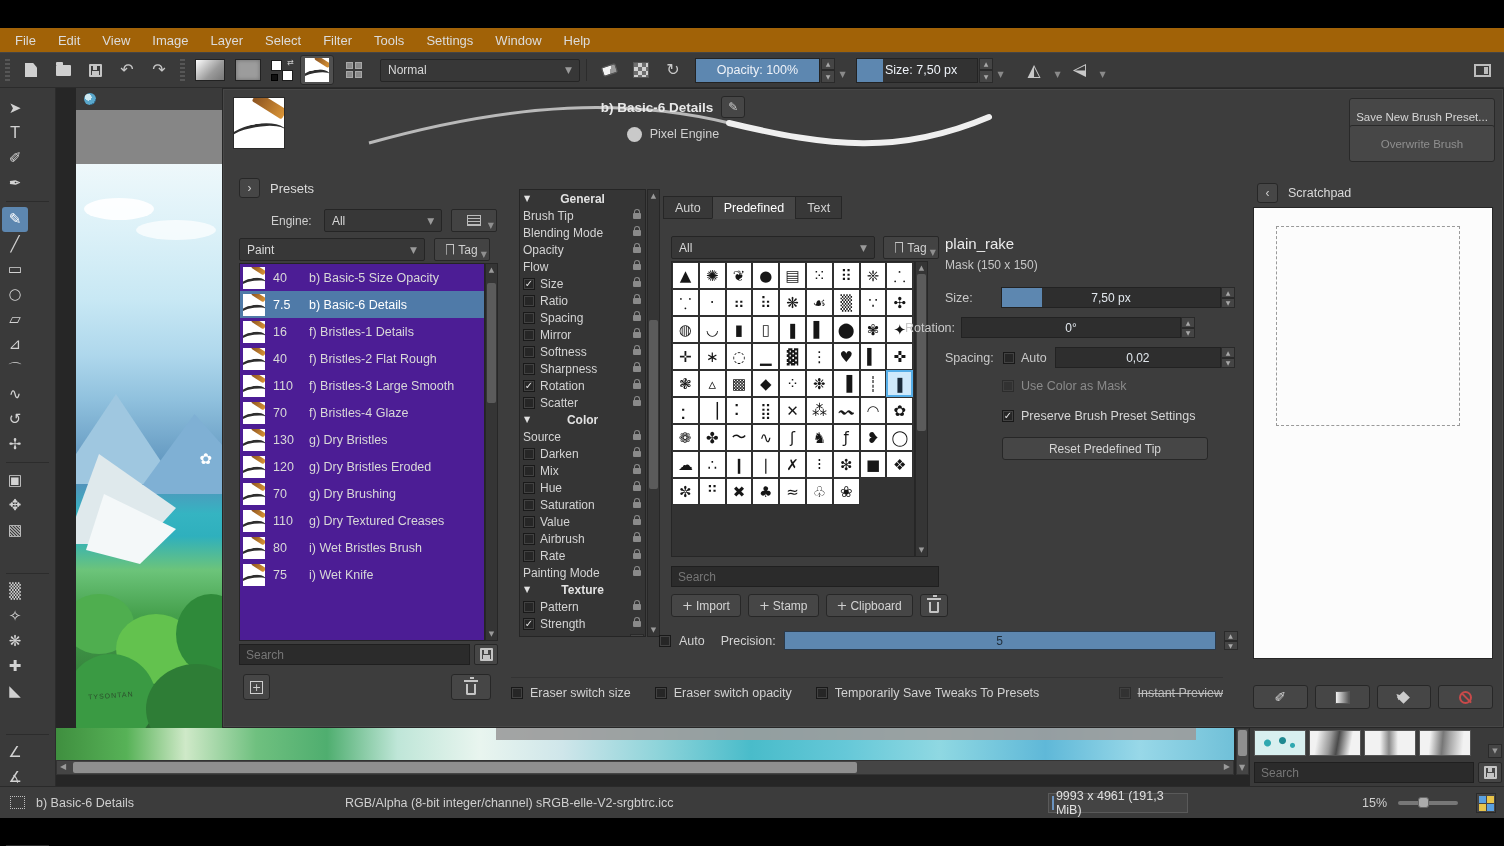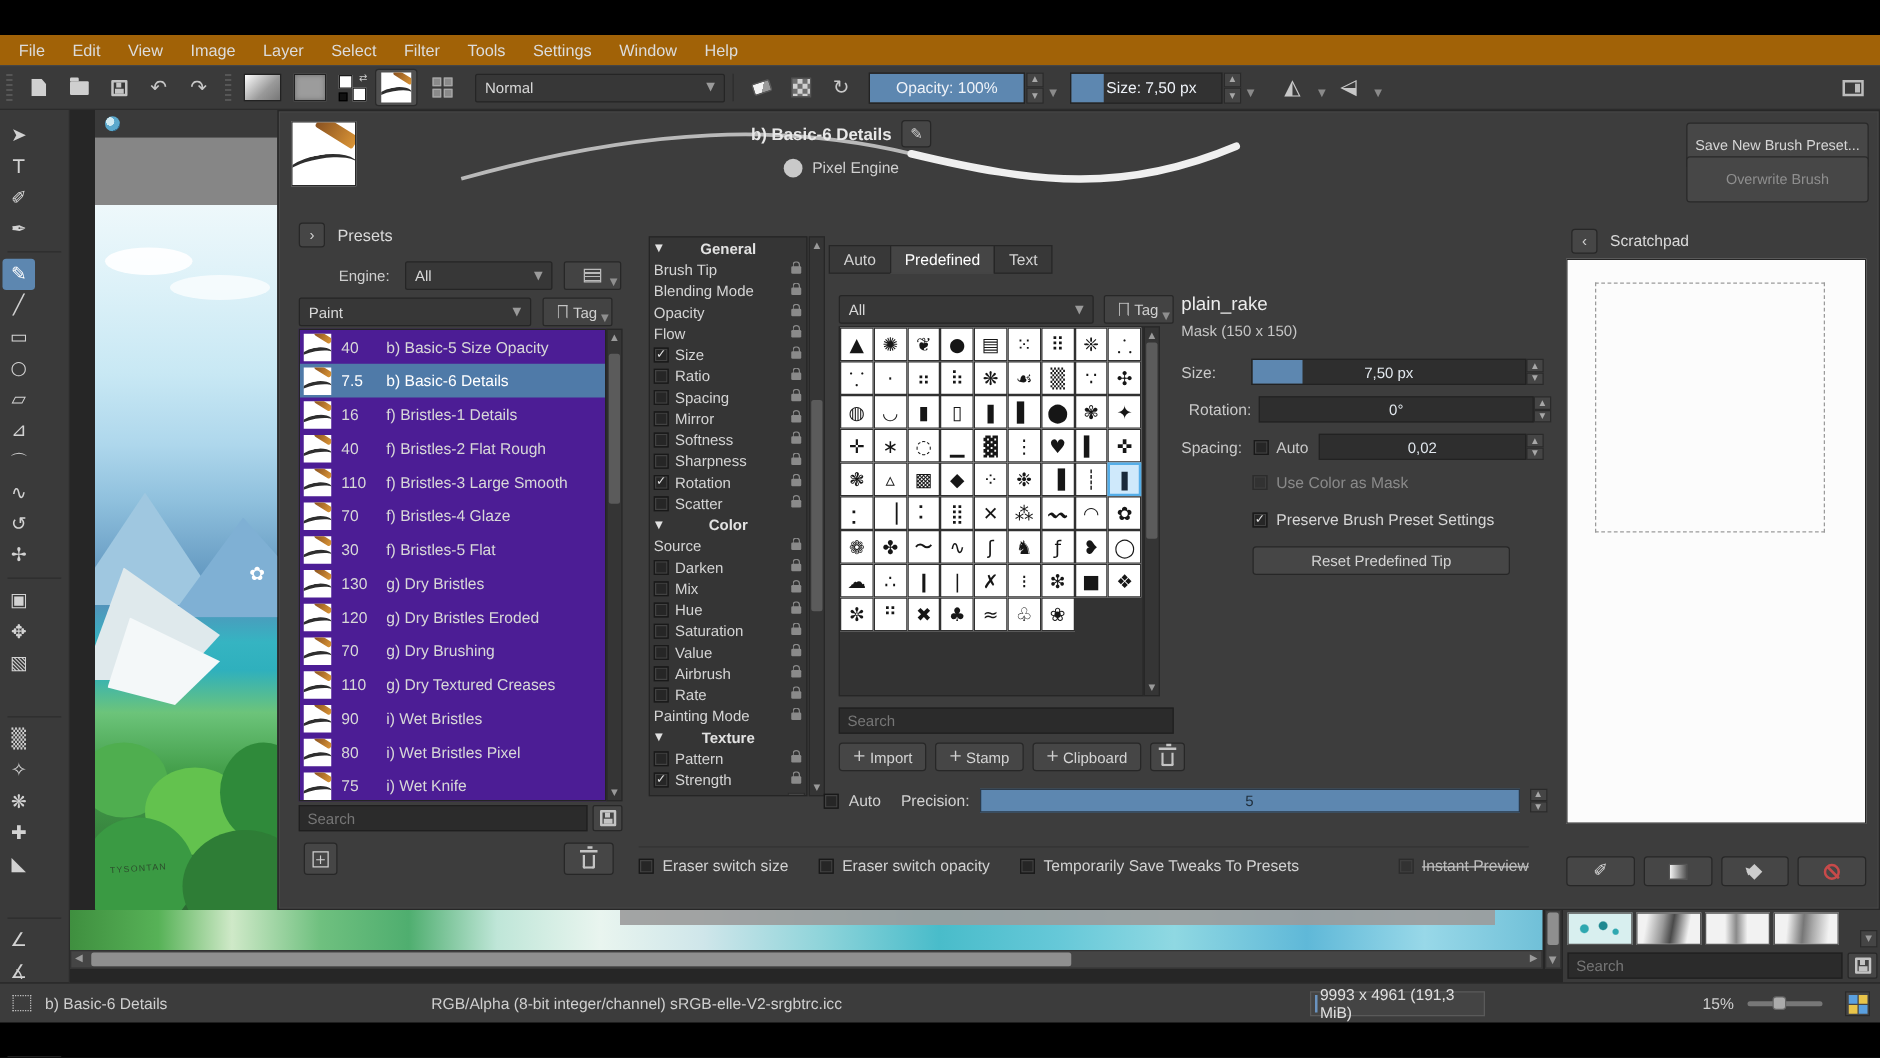--- a/index.html
+++ b/index.html
@@ -518,52 +518,42 @@
             <span class="psize">110</span>
             <span class="pname">f) Bristles-3 Large Smooth</span>
           </div>
           <div class="preset-row">
             <span class="pthumb mini-brush"></span>
             <span class="psize">70</span>
             <span class="pname">f) Bristles-4 Glaze</span>
           </div>
           <div class="preset-row">
             <span class="pthumb mini-brush"></span>
-            <span class="psize">30</span>
-            <span class="pname">f) Bristles-5 Flat</span>
-          </div>
-          <div class="preset-row">
-            <span class="pthumb mini-brush"></span>
             <span class="psize">130</span>
             <span class="pname">g) Dry Bristles</span>
           </div>
           <div class="preset-row">
             <span class="pthumb mini-brush"></span>
             <span class="psize">120</span>
             <span class="pname">g) Dry Bristles Eroded</span>
           </div>
           <div class="preset-row">
             <span class="pthumb mini-brush"></span>
             <span class="psize">70</span>
             <span class="pname">g) Dry Brushing</span>
           </div>
           <div class="preset-row">
             <span class="pthumb mini-brush"></span>
             <span class="psize">110</span>
             <span class="pname">g) Dry Textured Creases</span>
           </div>
           <div class="preset-row">
             <span class="pthumb mini-brush"></span>
-            <span class="psize">90</span>
-            <span class="pname">i) Wet Bristles</span>
-          </div>
-          <div class="preset-row">
-            <span class="pthumb mini-brush"></span>
             <span class="psize">80</span>
-            <span class="pname">i) Wet Bristles Pixel</span>
+            <span class="pname">i) Wet Bristles Brush</span>
           </div>
           <div class="preset-row">
             <span class="pthumb mini-brush"></span>
             <span class="psize">75</span>
             <span class="pname">i) Wet Knife</span>
           </div>
         </div>
       <div class="sb" id="preset-sb">
         <span class="ar glyph">▲</span>
           <span class="tr">
@@ -853,21 +843,21 @@
       <span class="tr-lbl" style="width:56px">Size:</span>
       <div class="sm-slider" style="flex:1">
           <div class="fill" style="width:40px"></div>
           <div class="stxt">7,50 px</div>
         </div>
       <div class="sm-spin">
           <span class="glyph">▲</span>
           <span class="glyph">▼</span>
         </div>
     </div>
-    <div class="tr-row" style="left:728px;top:228px;width:290px">
+    <div class="tr-row" style="left:682px;top:228px;width:290px">
       <span class="tr-lbl" style="width:56px">Rotation:</span>
       <div class="sm-slider" style="flex:1">
           <div class="stxt">0°</div>
         </div>
       <div class="sm-spin">
           <span class="glyph">▲</span>
           <span class="glyph">▼</span>
         </div>
     </div>
     <div class="tr-row" style="left:722px;top:258px;width:290px">

